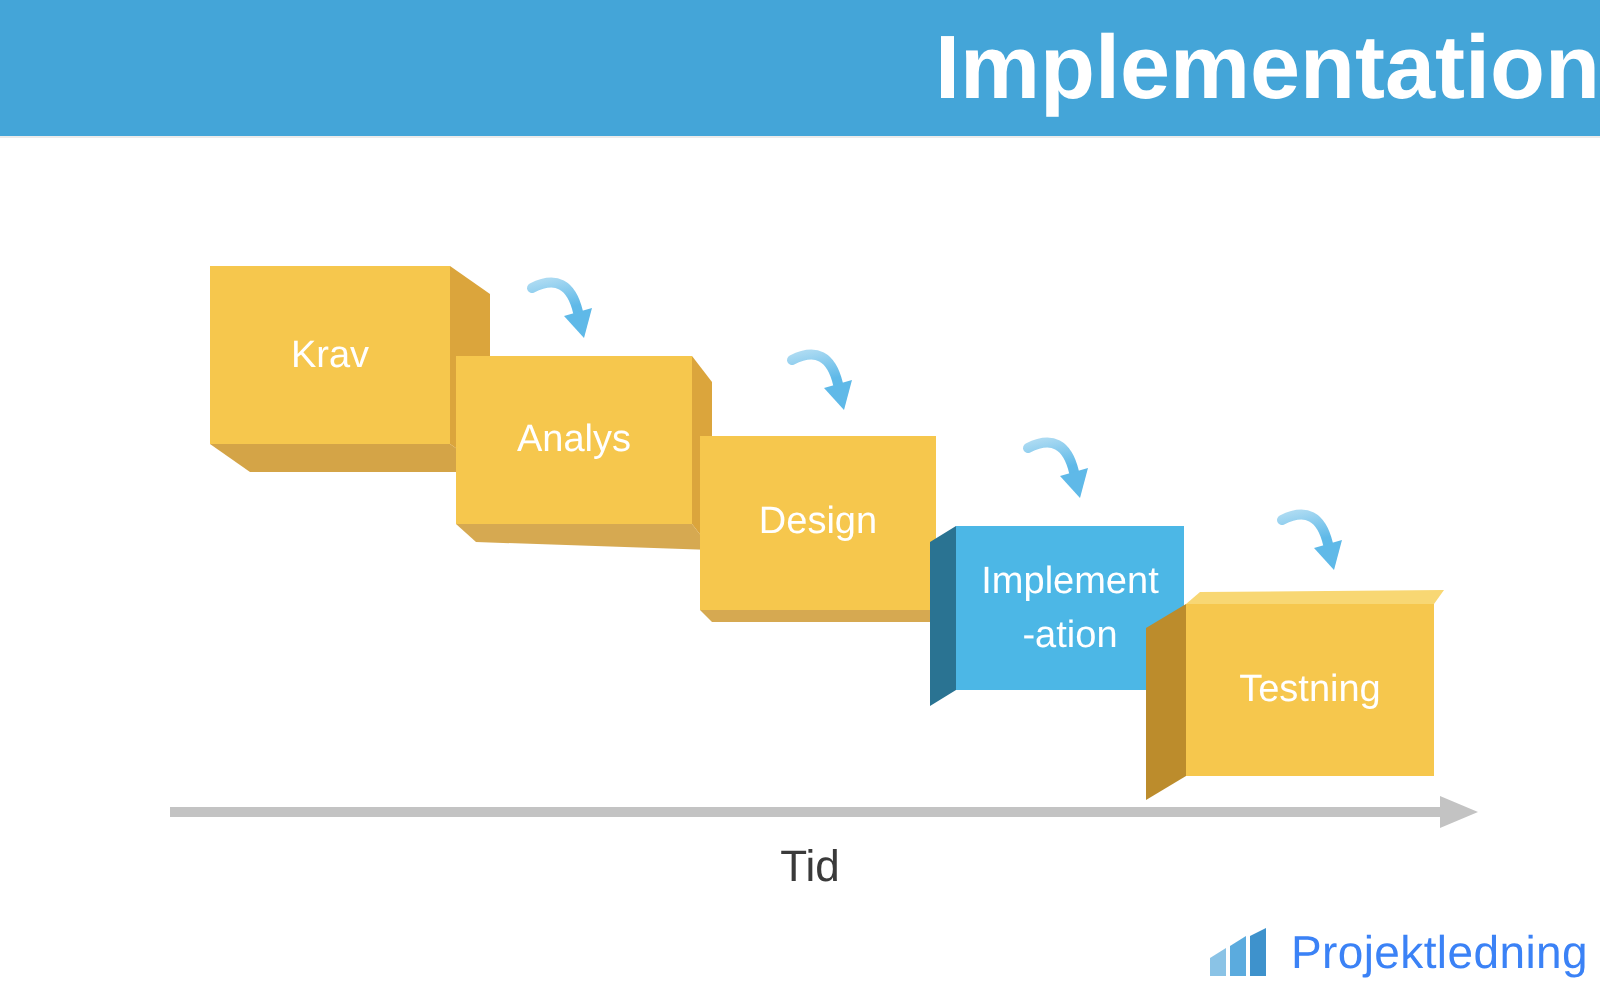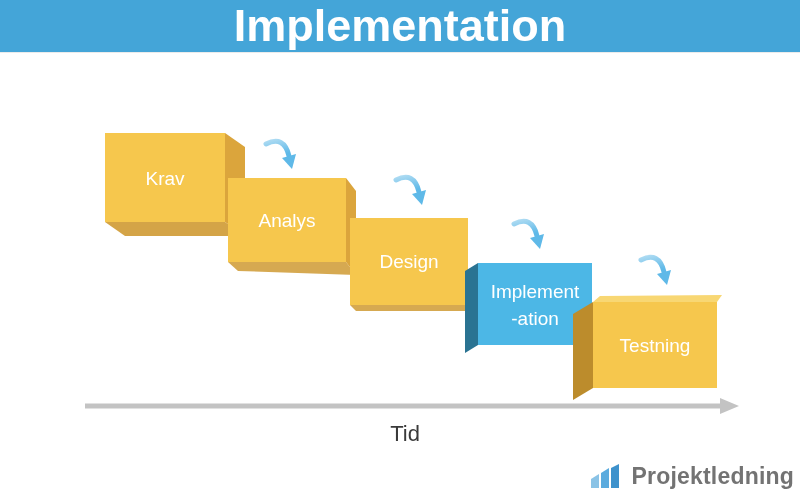--- a/index.html
+++ b/index.html
@@ -1,41 +1,41 @@
 <!DOCTYPE html>
 <html><head>
 <meta charset="utf-8">
 <style>
   html,body{margin:0;padding:0;}
   body{
     width:800px;height:500px;overflow:hidden;background:#ffffff;
     font-family:"Liberation Sans",sans-serif;position:relative;
   }
   .header{
-    position:absolute;top:0;left:0;width:800px;height:52px;
-    background:#44A5D8;display:flex;align-items:center;justify-content:center;
+    position:absolute;top:0;left:0;width:800px;height:68px;
+    background:#44A5D8;display:flex;align-items:center;justify-content:flex-end;
     box-shadow:0 1px 0 rgba(0,0,0,0.08);
   }
   .header h1{
     margin:0;color:#ffffff;font-size:45px;font-weight:700;letter-spacing:0px;
   }
   .diagram-svg{position:absolute;top:68px;left:0;}
   .step-label{
     fill:#ffffff;font-family:"Liberation Sans",sans-serif;font-size:19px;
     text-anchor:middle;
   }
   .timeline-label{
     fill:#3A3A3A;font-family:"Liberation Sans",sans-serif;font-size:22px;
     text-anchor:middle;
   }
   .brand{
     position:absolute;right:6px;bottom:12px;display:flex;align-items:flex-end;gap:6px;
   }
   .brand-text{
-    color:#737373;font-size:23px;font-weight:700;line-height:1;letter-spacing:0.2px;
+    color:#3b82f6;font-size:23px;font-weight:400;line-height:1;letter-spacing:0.2px;
   }
 </style>
 </head>
 <body>
 
 <div class="header">
   <h1>Implementation</h1>
 </div>
 
 <svg class="diagram-svg" width="800" height="432" viewBox="0 0 800 432">

